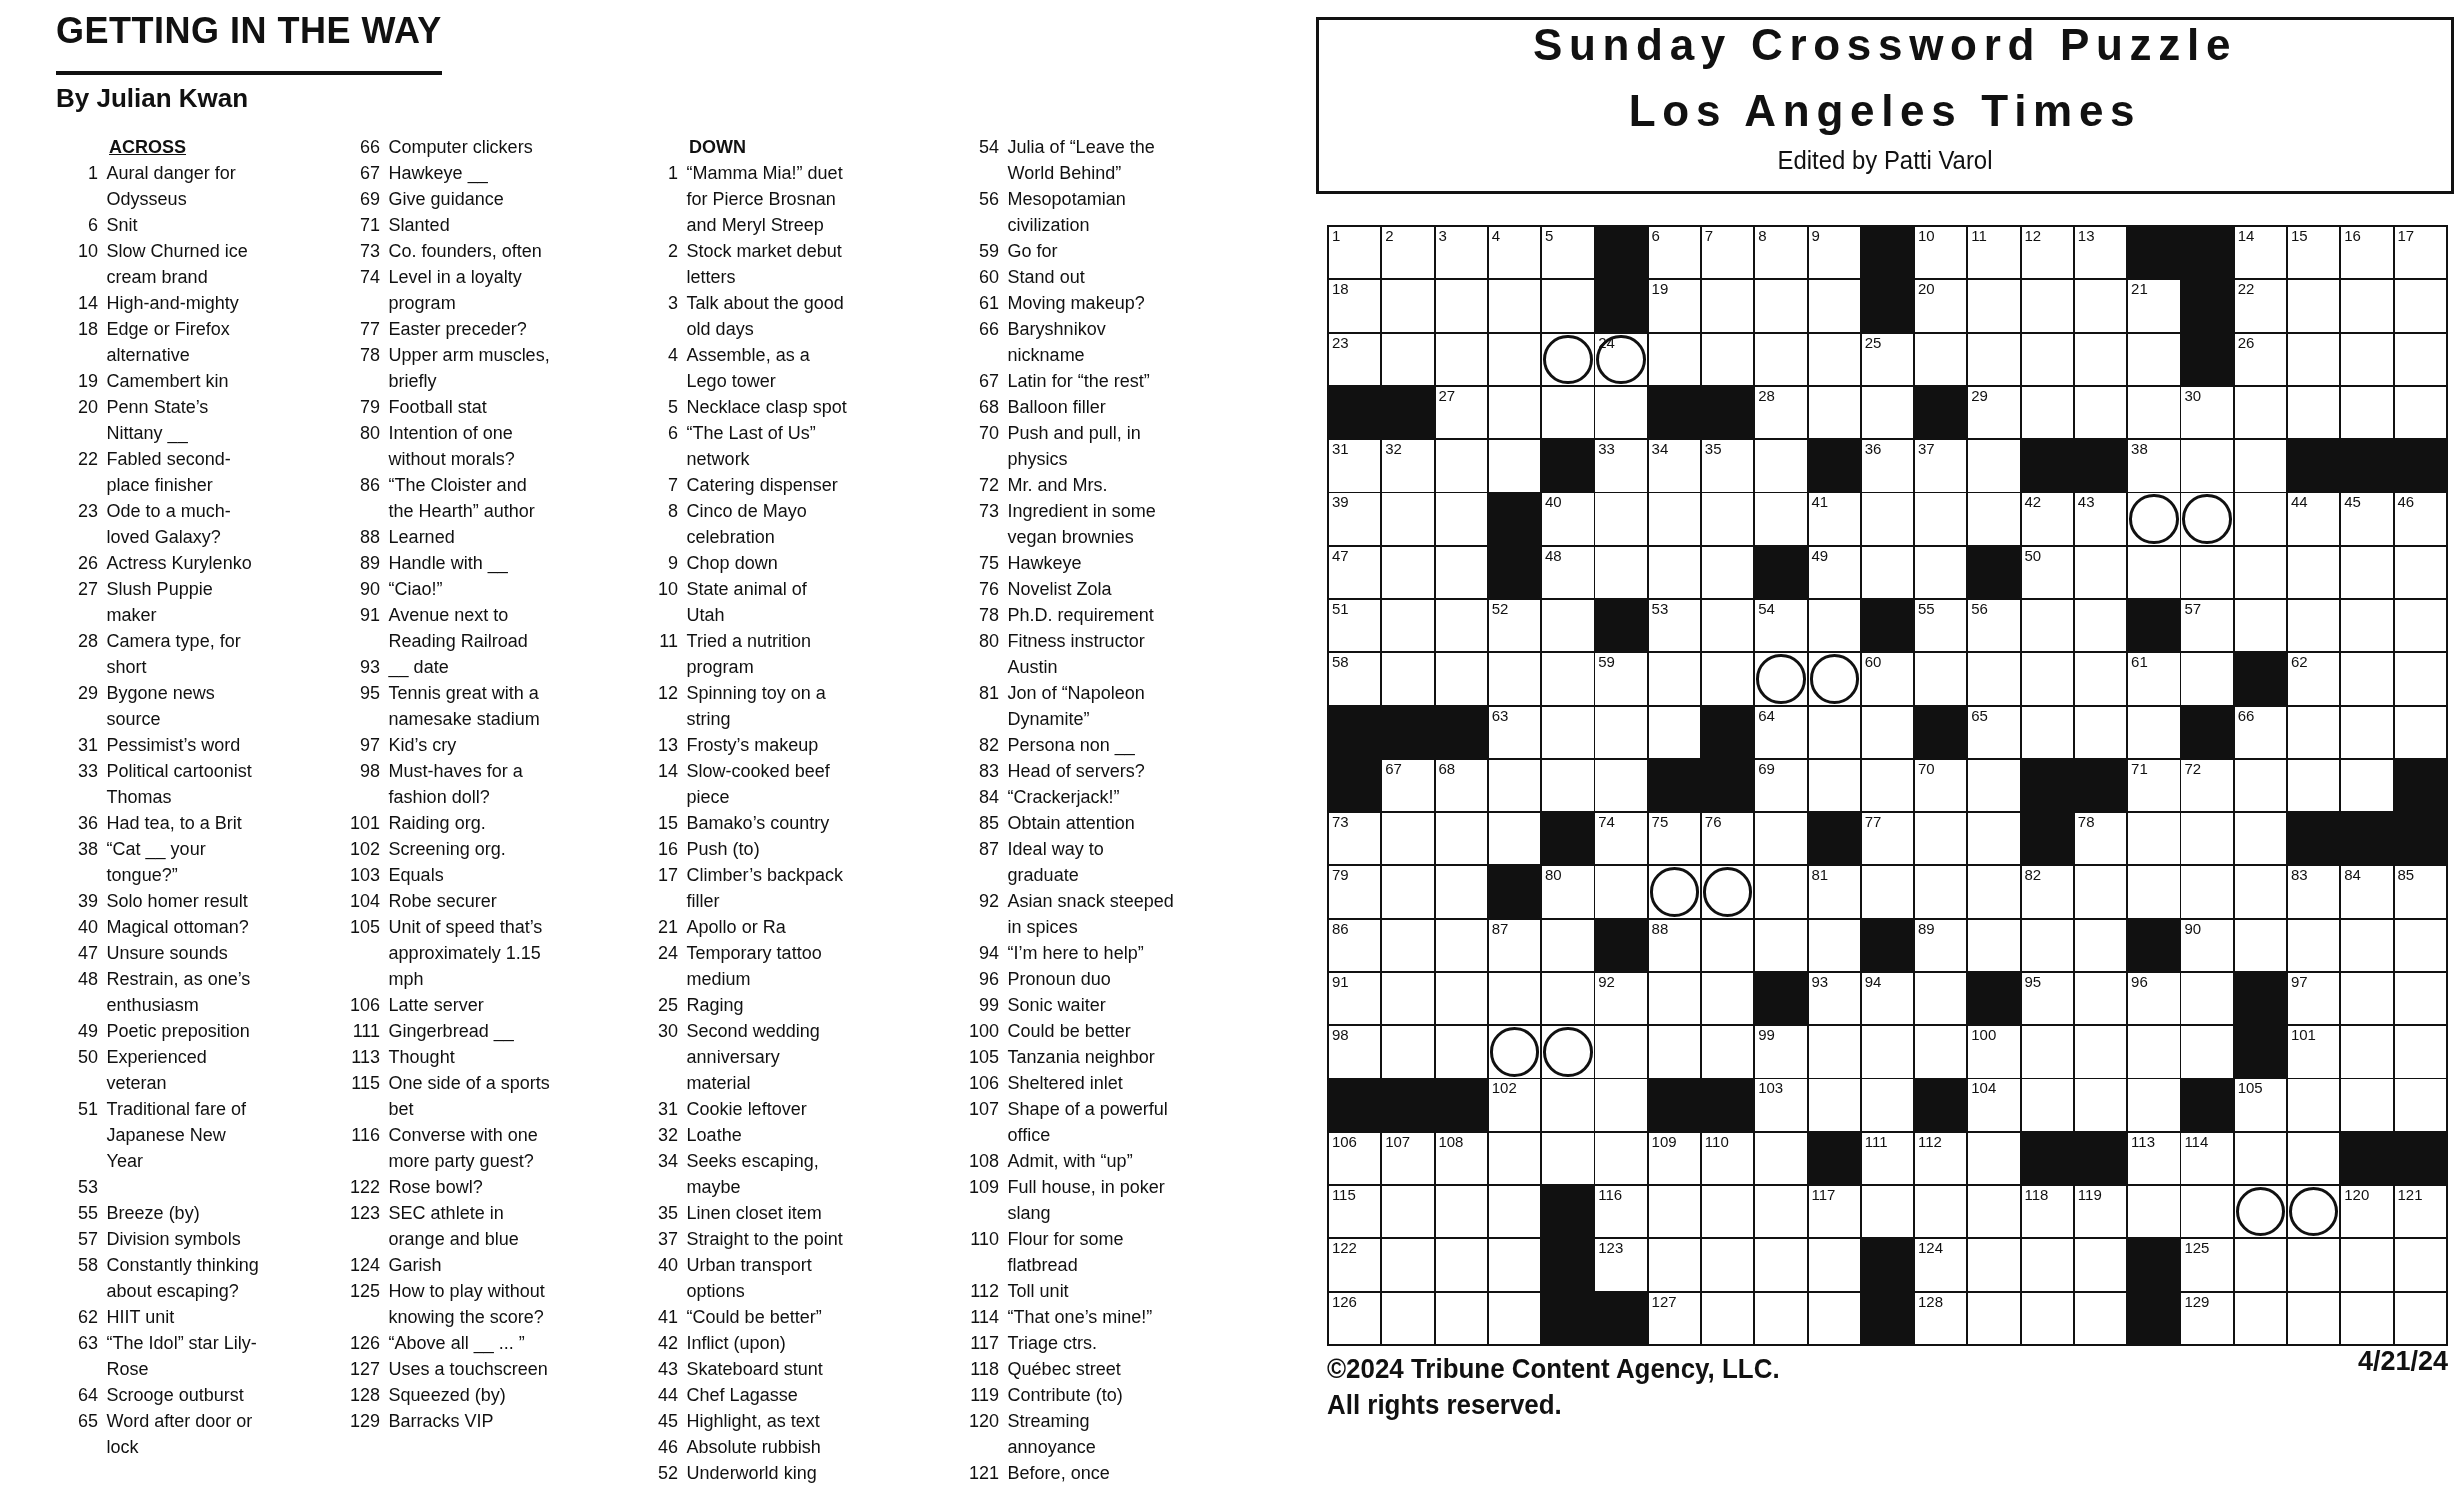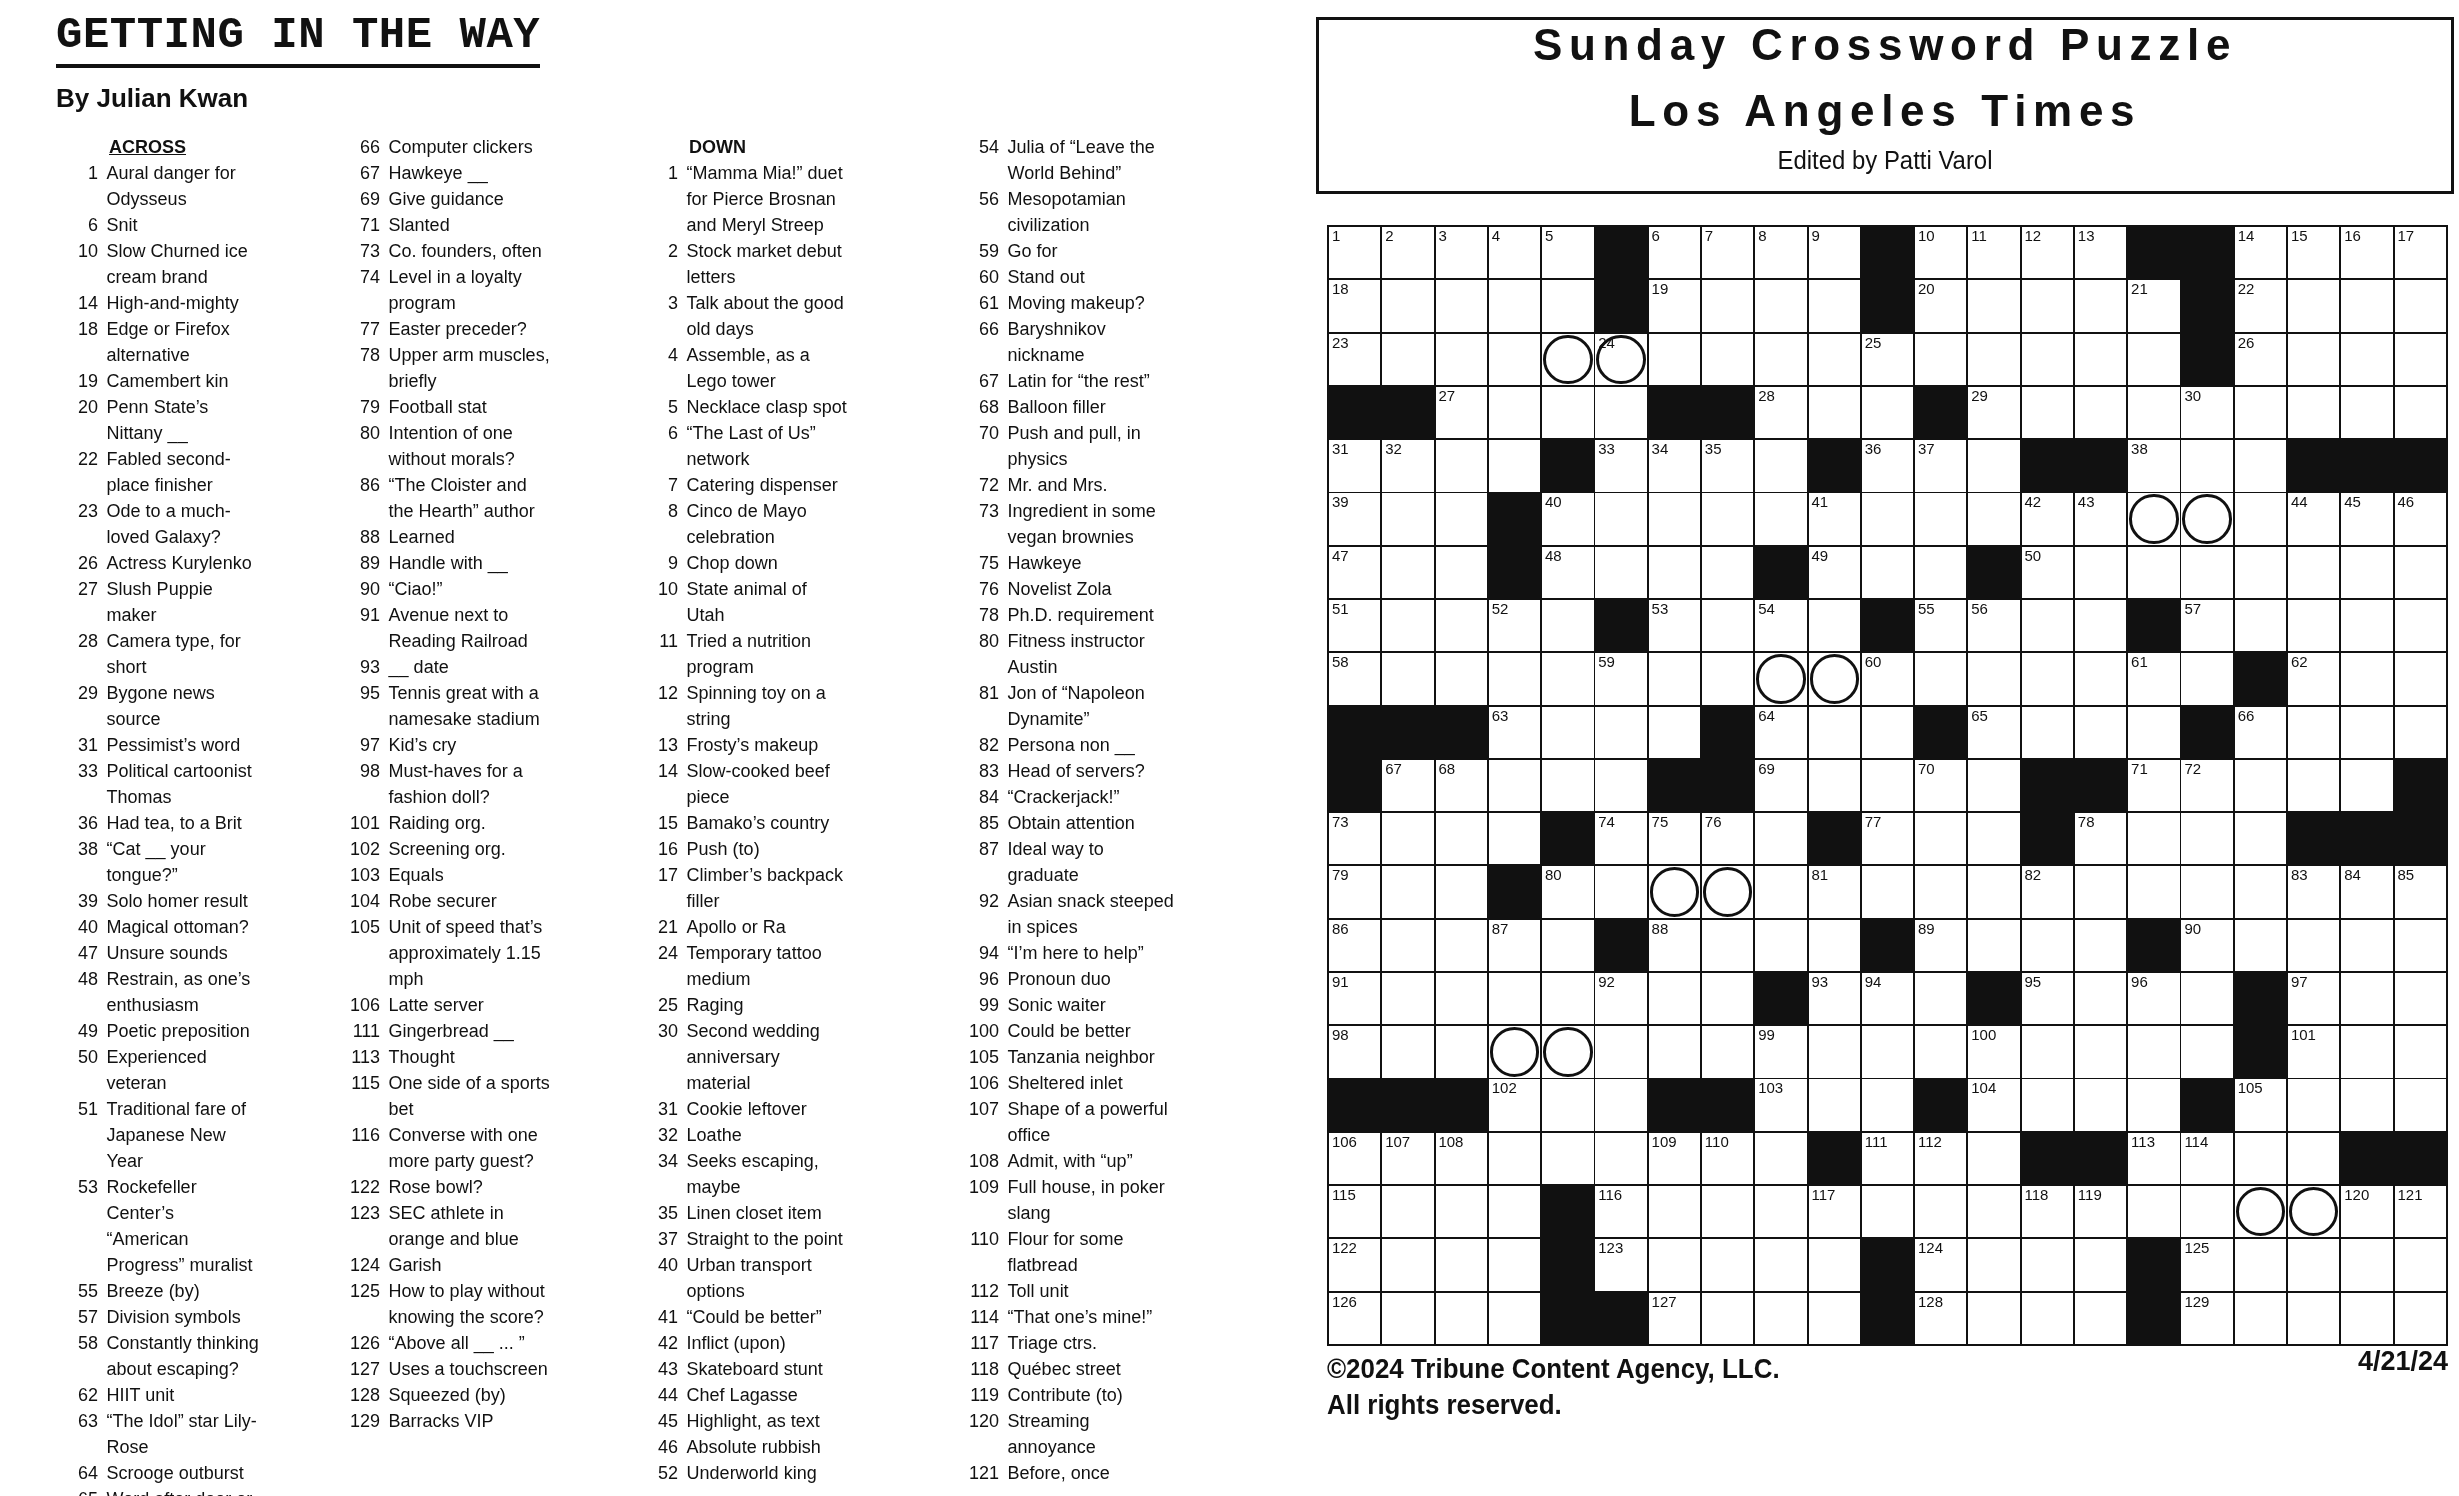--- a/index.html
+++ b/index.html
@@ -4,22 +4,22 @@
 <style>
   html,body{margin:0;padding:0;}
   body{
     width:2459px;height:1497px;position:relative;background:#ffffff;
     font-family:"Liberation Sans",sans-serif;color:#111;overflow:hidden;
     -webkit-font-smoothing:antialiased;
   }
   .abs{position:absolute;}
   
   #puzzle-title{
-    left:56px;top:9.6px;font-size:44px;font-weight:bold;letter-spacing:0.5px;
-    border-bottom:4.8px solid #111;padding-bottom:4px;display:inline-block;font-family:Liberation Mono, monospace;
+    left:56px;top:9.6px;font-size:36px;font-weight:bold;letter-spacing:0.5px;
+    border-bottom:4.8px solid #111;padding-bottom:19px;display:inline-block;
   }
   #byline{left:56px;top:83px;font-size:26px;font-weight:bold;}
   .clue-col{top:134px;font-size:18px;line-height:26px;}
   .clue-col .hdr{font-weight:bold;}
   .clue{display:flex;}
   .clue .n{text-align:right;flex:none;font-size:18px;}
   .clue .t{margin-left:8.6px;flex:none;}
   #col-a1{left:54px;}  #col-a1 .n{width:44px;} #col-a1 .t{width:154px;} #col-a1 .hdr{padding-left:55px;text-decoration:underline;}
   #col-a2{left:332px;} #col-a2 .n{width:48px;} #col-a2 .t{width:165px;}
   #col-d1{left:634px;} #col-d1 .n{width:44px;} #col-d1 .t{width:161px;} #col-d1 .hdr{padding-left:55px;}
@@ -151,21 +151,20 @@
     <div class="clue">
       <span class="n">50</span>
       <span class="t">Experienced veteran</span>
     </div>
     <div class="clue">
       <span class="n">51</span>
       <span class="t">Traditional fare of Japanese New Year</span>
     </div>
     <div class="clue">
       <span class="n">53</span>
-      <span class="t">Rockefeller Center’s “American Progress” muralist</span>
     </div>
     <div class="clue">
       <span class="n">55</span>
       <span class="t">Breeze (by)</span>
     </div>
     <div class="clue">
       <span class="n">57</span>
       <span class="t">Division symbols</span>
     </div>
     <div class="clue">

